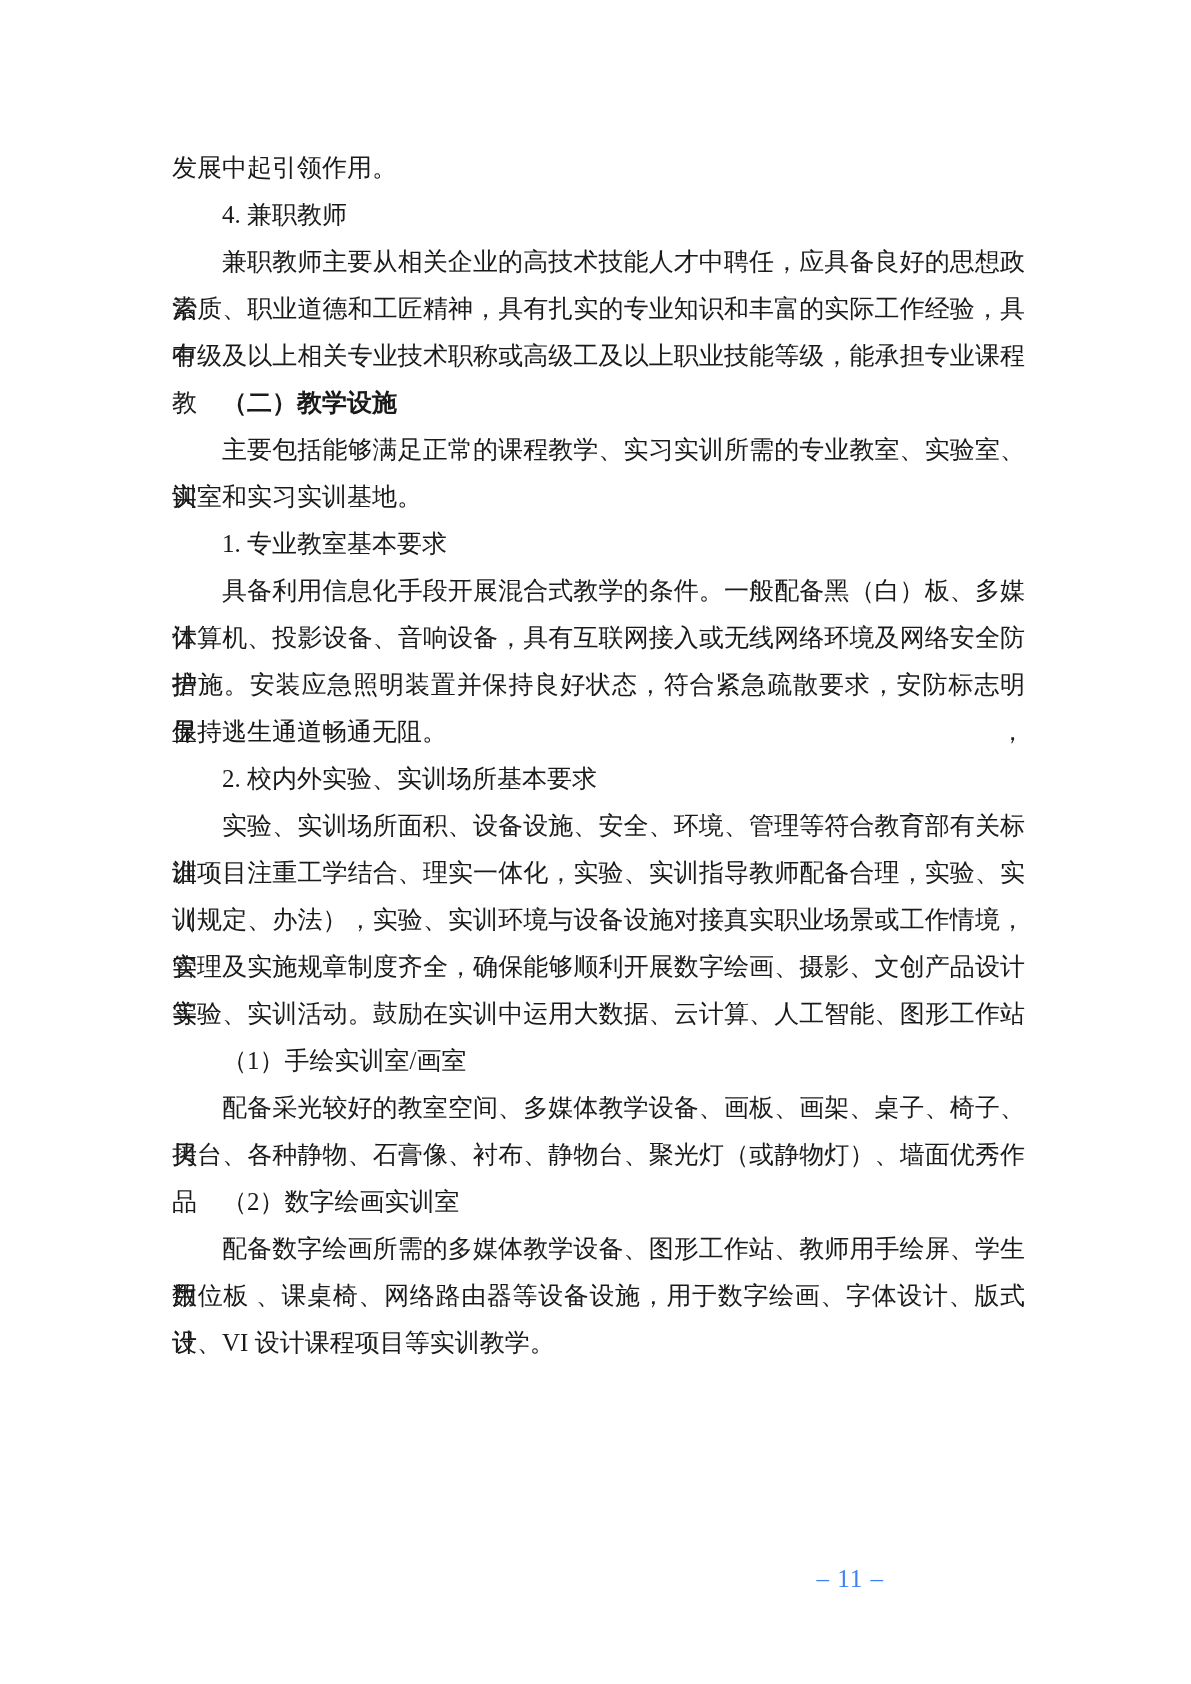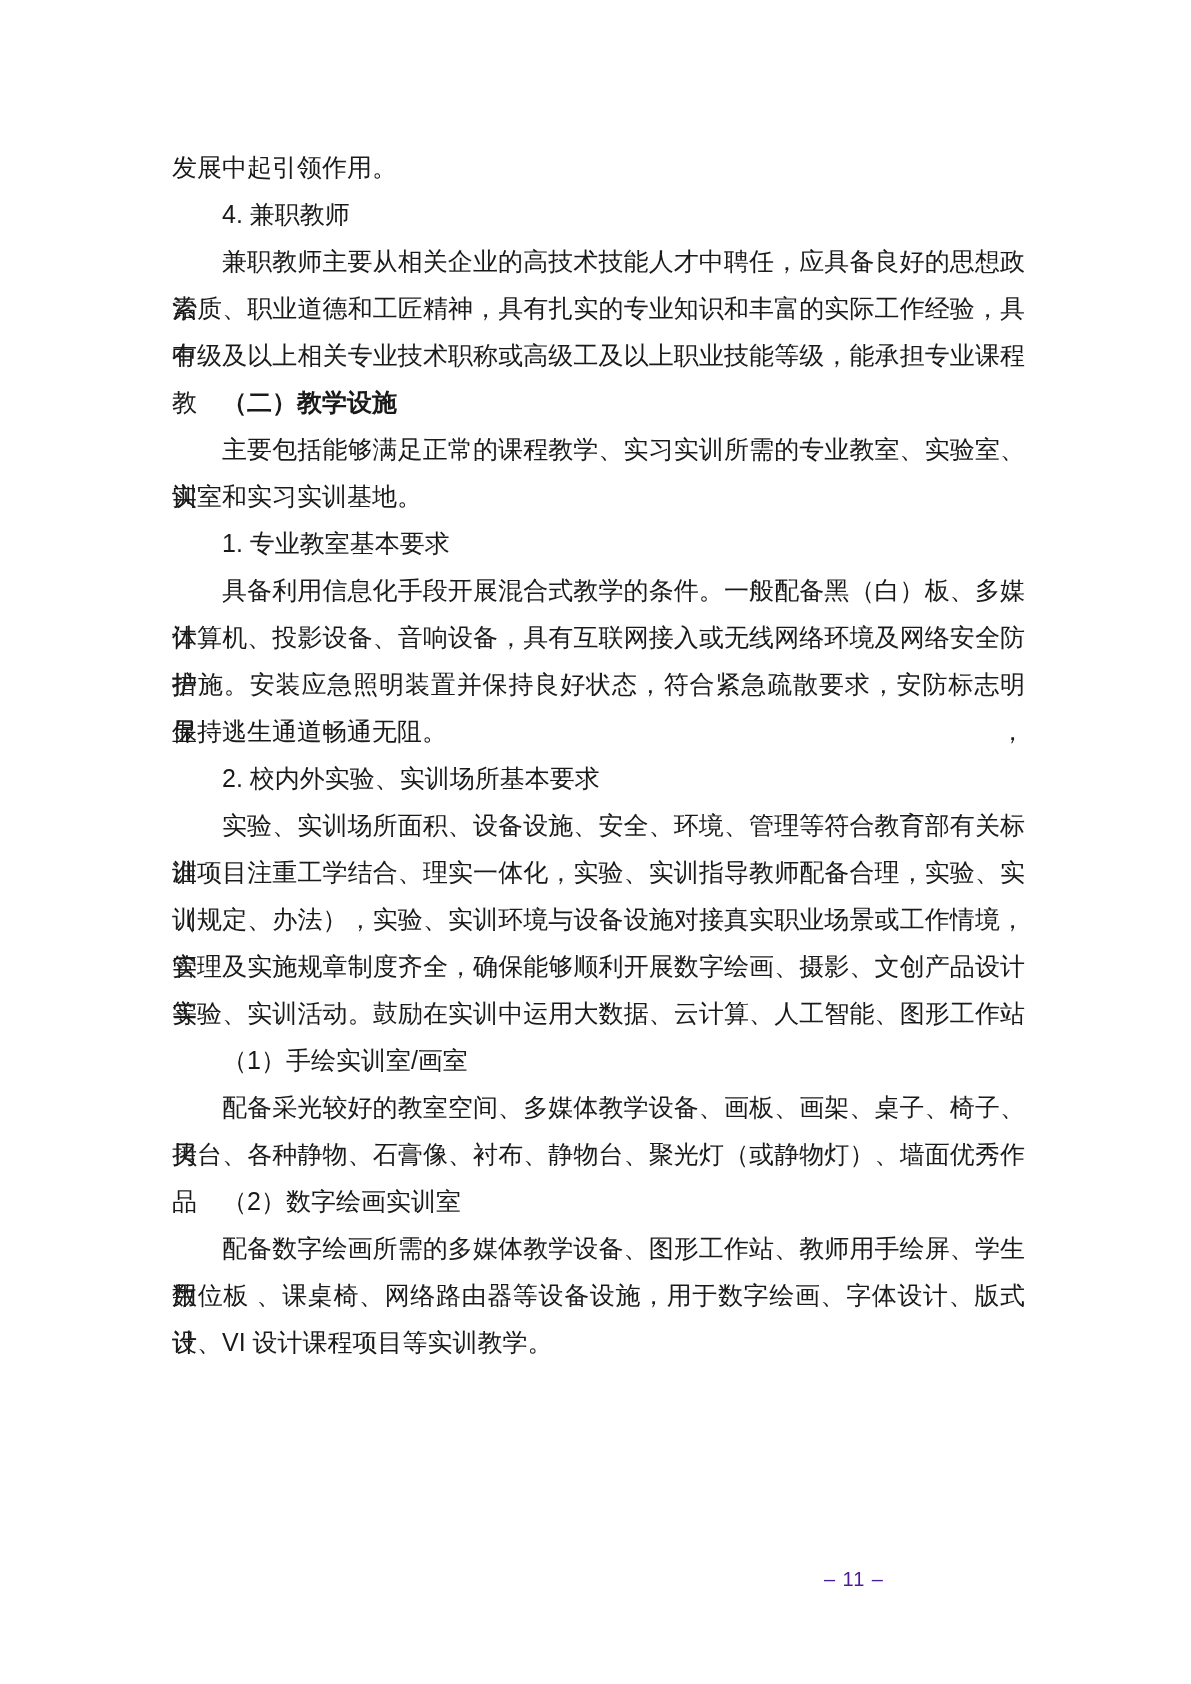--- a/index.html
+++ b/index.html
@@ -5,21 +5,21 @@
   html, body {
     margin: 0;
     padding: 0;
     background: #ffffff;
   }
   .page {
     position: relative;
     width: 1065px;
     height: 1684px;
     background: #ffffff;
-    font-family: Liberation Sans, sans-serif;
+    font-family: Liberation Serif, serif;
     color: #1a1a1a;
     overflow: hidden;
     border-radius: 10px;
   }
   .content {
     position: absolute;
     left: 172px;
     top: 144px;
     width: 853px;
   }
@@ -38,24 +38,24 @@
     text-align-last: justify;
     text-justify: inter-character;
   }
   .bold {
     font-weight: 700;
   }
   .footer {
     position: absolute;
     top: 1564px;
     right: 181px;
-    font-size: 20px;
+    font-size: 25px;
     line-height: 30px;
     letter-spacing: 1px;
-    color: #4c1d95;
+    color: #3b82f6;
   }
 </style>
 </head>
 <body>
 
 <div class="page">
   <div class="content">
     <div class="line">发展中起引领作用。</div>
     <div class="line ind">4. 兼职教师</div>
     <div class="line ind fill">兼职教师主要从相关企业的高技术技能人才中聘任，应具备良好的思想政治</div>

